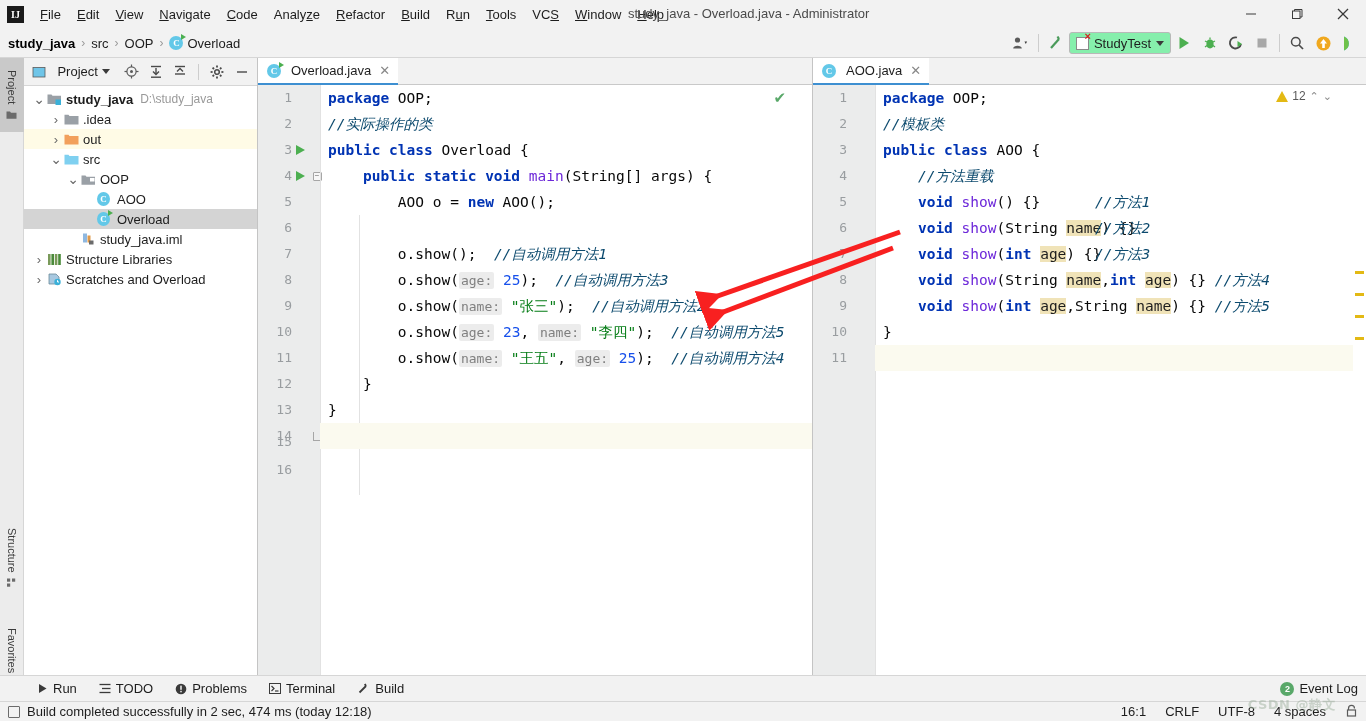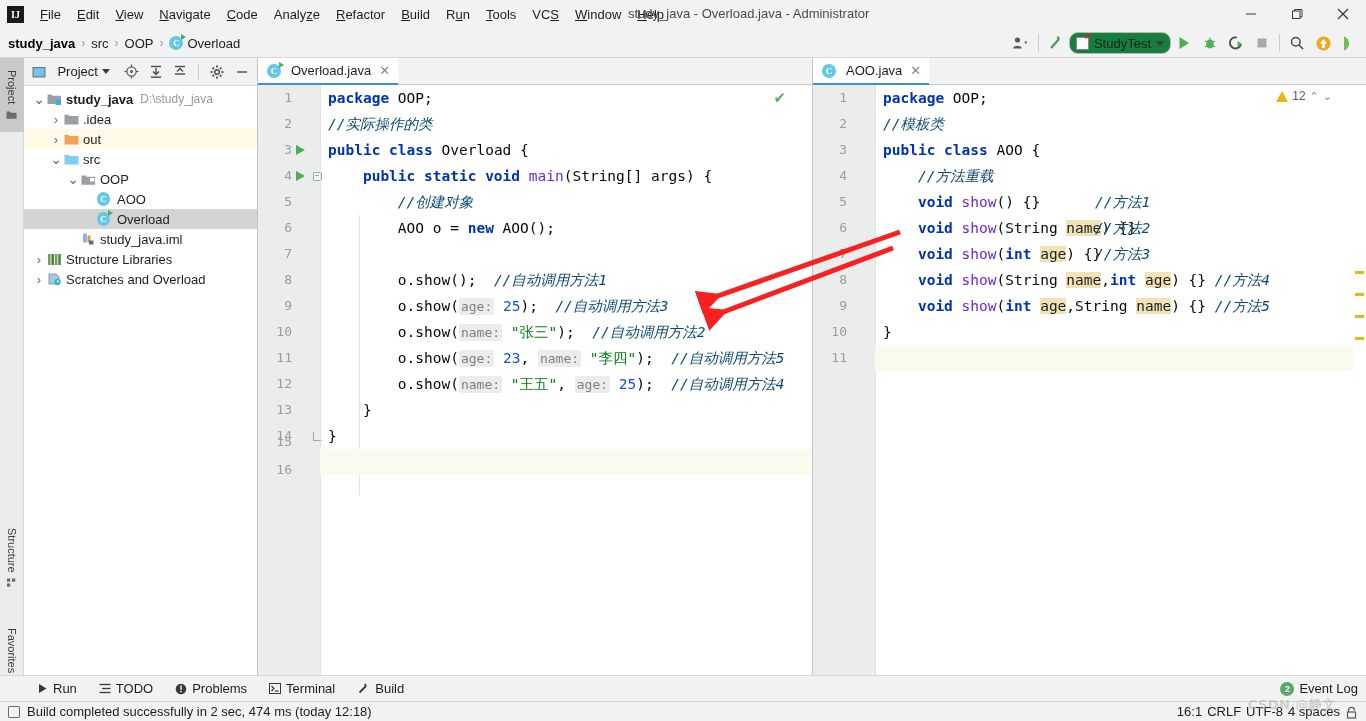--- a/index.html
+++ b/index.html
@@ -64,21 +64,21 @@
     border-bottom: 3px solid transparent;
   }
 
   .tb-right { position: absolute; right: 4px; top: 0; height: 30px;
               display: flex; align-items: center; }
   .tb-ico { width: 26px; height: 30px; display: flex; align-items: center;
             justify-content: center; }
   .tb-divider { width: 1px; height: 18px; background: #cdcdcd; margin: 0 4px; }
   .runcfg {
     display: flex; align-items: center; height: 22px; padding: 0 6px;
-    border: 1px solid #b8b8b8; border-radius: 9px; background: #15803d;
+    border: 1px solid #b8b8b8; border-radius: 3px; background: #86efac;
     font-size: 13px; gap: 5px;
   }
   .runcfg .cfg-ico {
     width: 13px; height: 13px; border: 1px solid #8a8a8a; background: #fff;
     position: relative;
   }
   .runcfg .cfg-ico::after {
     content: '\00d7'; position: absolute; right: -3px; top: -7px;
     color: #d62020; font-size: 11px; font-weight: bold; line-height: 1;
   }
@@ -206,21 +206,21 @@
   .evt-badge { width: 14px; height: 14px; border-radius: 50%; background: #59a869;
                color: #fff; font-size: 9px; display: flex; align-items: center;
                justify-content: center; font-weight: bold; }
   .statusbar {
     position: absolute; left: 0; top: 701px; width: 1366px; height: 20px;
     background: #f2f2f2; border-top: 1px solid #d6d6d6;
     display: flex; align-items: center; font-size: 13px; color: #1d1d1d;
   }
   .sb-msg { display: flex; align-items: center; gap: 7px; padding-left: 8px; }
   .sb-icon { width: 12px; height: 12px; border: 1px solid #6b6b6b; border-radius: 1px; }
-  .sb-right { position: absolute; right: 8px; display: flex; align-items: flex-end; gap: 5px; }
+  .sb-right { position: absolute; right: 8px; display: flex; align-items: flex-start; gap: 19px; }
   .watermark { position: absolute; right: 30px; top: 696px; font-size: 13px;
                color: rgba(150,170,150,0.45); font-weight: bold;
                font-family: "DejaVu Sans", sans-serif; letter-spacing: 0.5px; }
 </style>
 </head>
 <body>
 
 <div id="app">
 
   <div class="menubar">
@@ -562,21 +562,20 @@
             <div class="gnum" style="top: 344px;">15</div>
             <div class="gnum" style="top: 372px;">16</div>
           </div>
         <div class="vguide" style="left:62px;"></div>
         <div class="vguide" style="left:101px;top:130px;bottom:180px;"></div>
         <div class="codelines" id="left-lines">
             <div class="cline" style="position: relative;"><span class="kw">package </span><span class="plain">OOP;</span></div>
             <div class="cline" style="position: relative;"><span class="cmt">//实际操作的类</span></div>
             <div class="cline" style="position: relative;"><span class="kw">public class </span><span class="plain">Overload {</span></div>
             <div class="cline" style="position: relative;"><span class="kw">    public static void </span><span class="meth">main</span><span class="plain">(String[] args) {</span></div>
-            <div class="cline" style="position: relative;"><span class="cmt">        //创建对象</span></div>
             <div class="cline" style="position: relative;"><span class="plain">        AOO o = </span><span class="kw">new </span><span class="plain">AOO();</span></div>
             <div class="cline" style="position: relative;"></div>
             <div class="cline" style="position: relative;"><span class="plain">        o.show();  </span><span class="cmt">//自动调用方法1</span></div>
             <div class="cline" style="position: relative;"><span class="plain">        o.show(</span><span class="hint">age:</span><span class="plain"> </span><span class="num">25</span><span class="plain">);  </span><span class="cmt">//自动调用方法3</span></div>
             <div class="cline" style="position: relative;"><span class="plain">        o.show(</span><span class="hint">name:</span><span class="plain"> </span><span class="str">"张三"</span><span class="plain">);  </span><span class="cmt">//自动调用方法2</span></div>
             <div class="cline" style="position: relative;"><span class="plain">        o.show(</span><span class="hint">age:</span><span class="plain"> </span><span class="num">23</span><span class="plain">, </span><span class="hint">name:</span><span class="plain"> </span><span class="str">"李四"</span><span class="plain">);  </span><span class="cmt">//自动调用方法5</span></div>
             <div class="cline" style="position: relative;"><span class="plain">        o.show(</span><span class="hint">name:</span><span class="plain"> </span><span class="str">"王五"</span><span class="plain">, </span><span class="hint">age:</span><span class="plain"> </span><span class="num">25</span><span class="plain">);  </span><span class="cmt">//自动调用方法4</span></div>
             <div class="cline" style="position: relative;"><span class="plain">    }</span></div>
             <div class="cline" style="position: relative;"><span class="plain">}</span></div>
             <div class="cline hl" style="position: relative;"></div>

